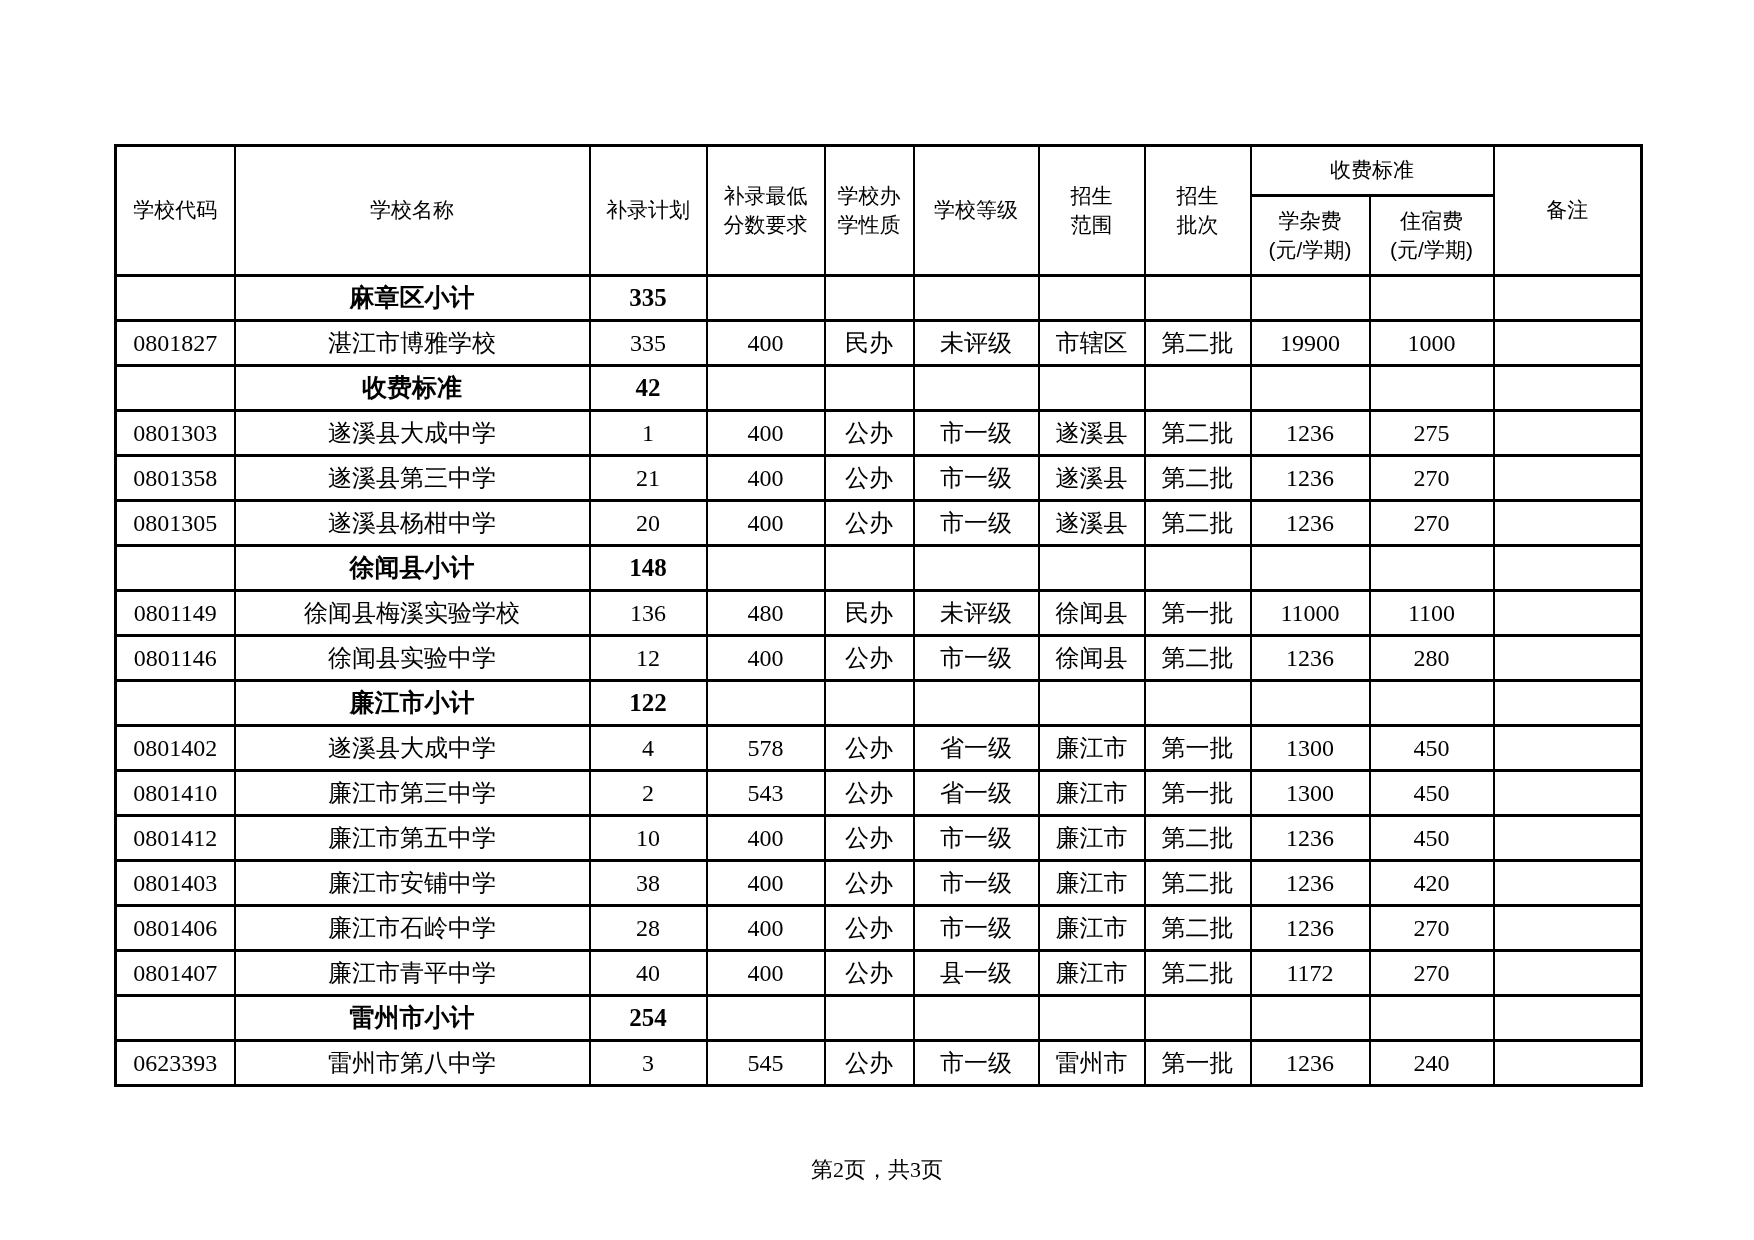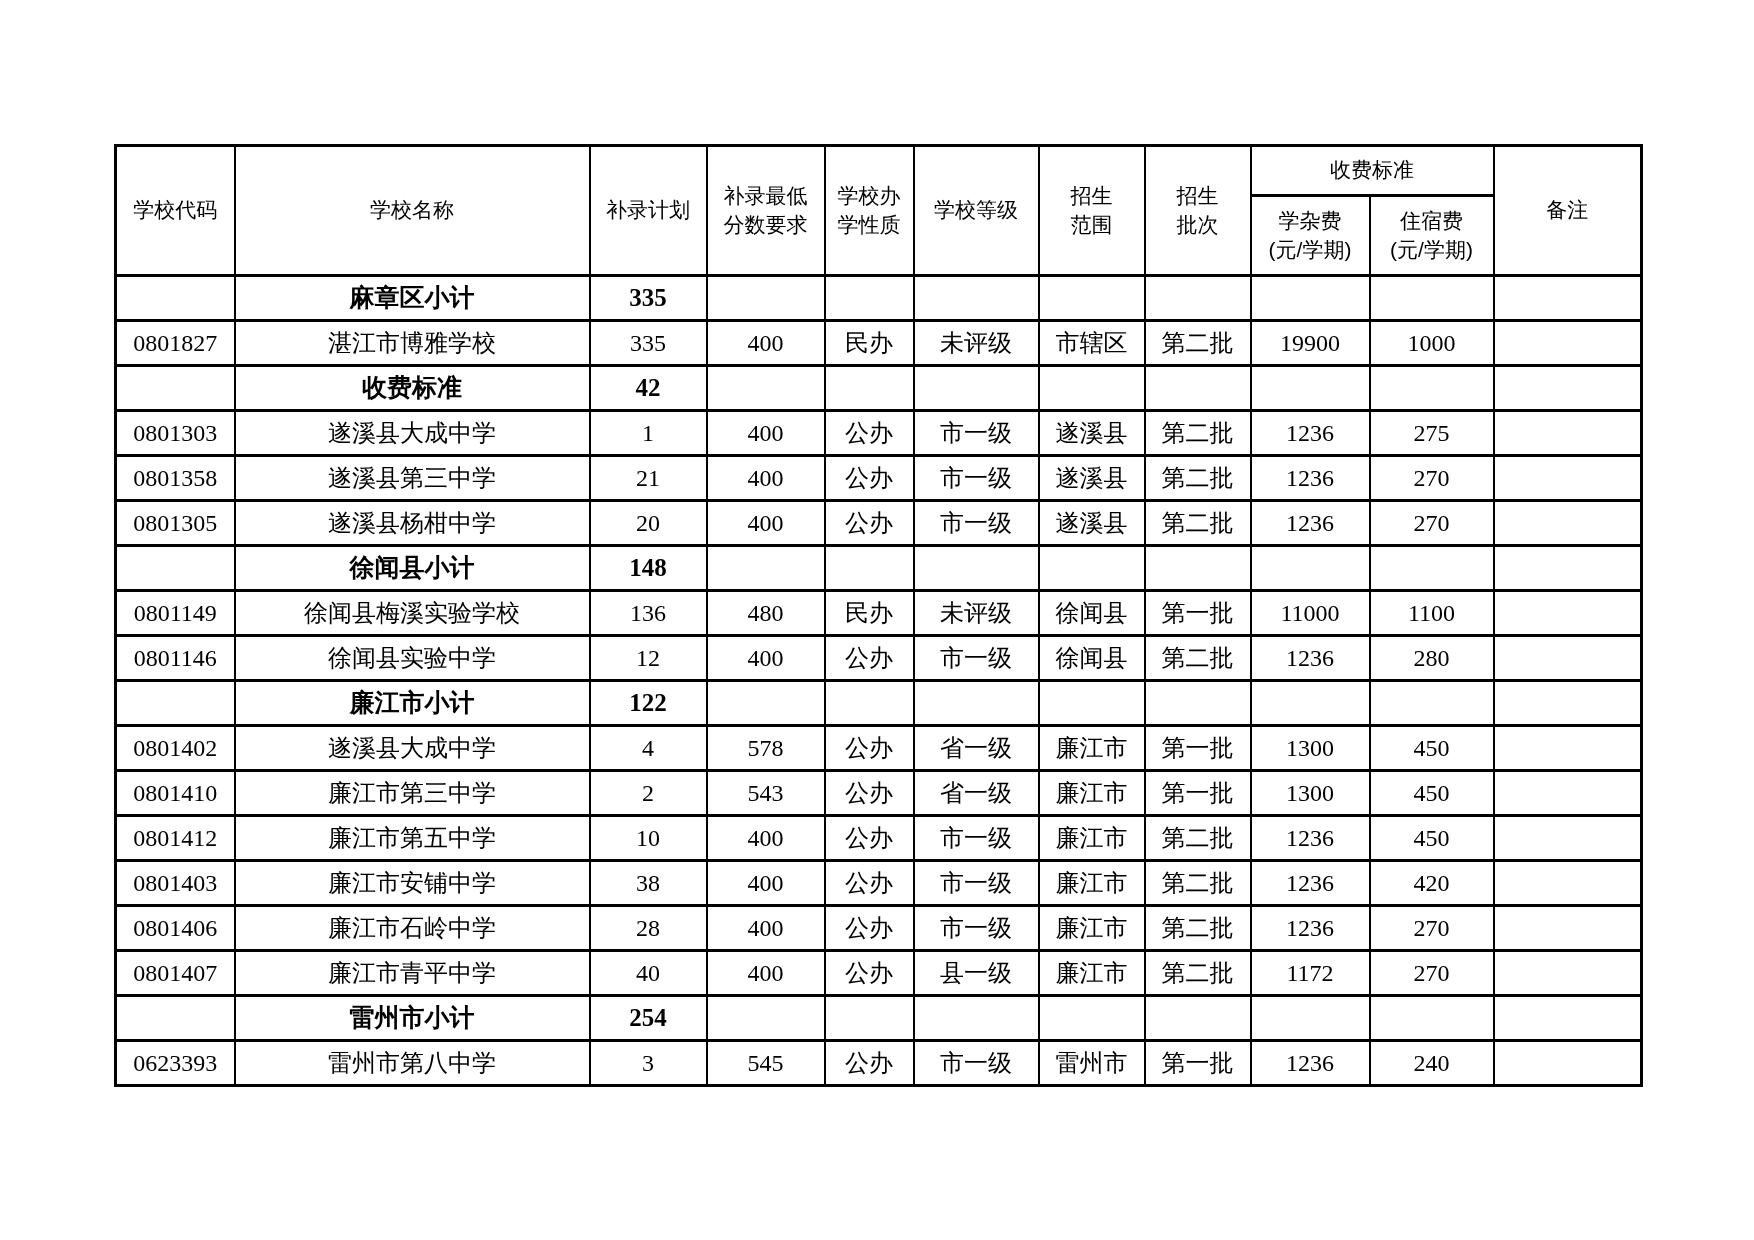--- a/index.html
+++ b/index.html
@@ -339,14 +339,15 @@
           <td>市一级</td>
           <td>雷州市</td>
           <td>第一批</td>
           <td>1236</td>
           <td>240</td>
           <td></td>
         </tr>
       </tbody>
   </table>
 
+  <div class="footer">第2页，共3页</div>
 
 </div>
 
 </body></html>

